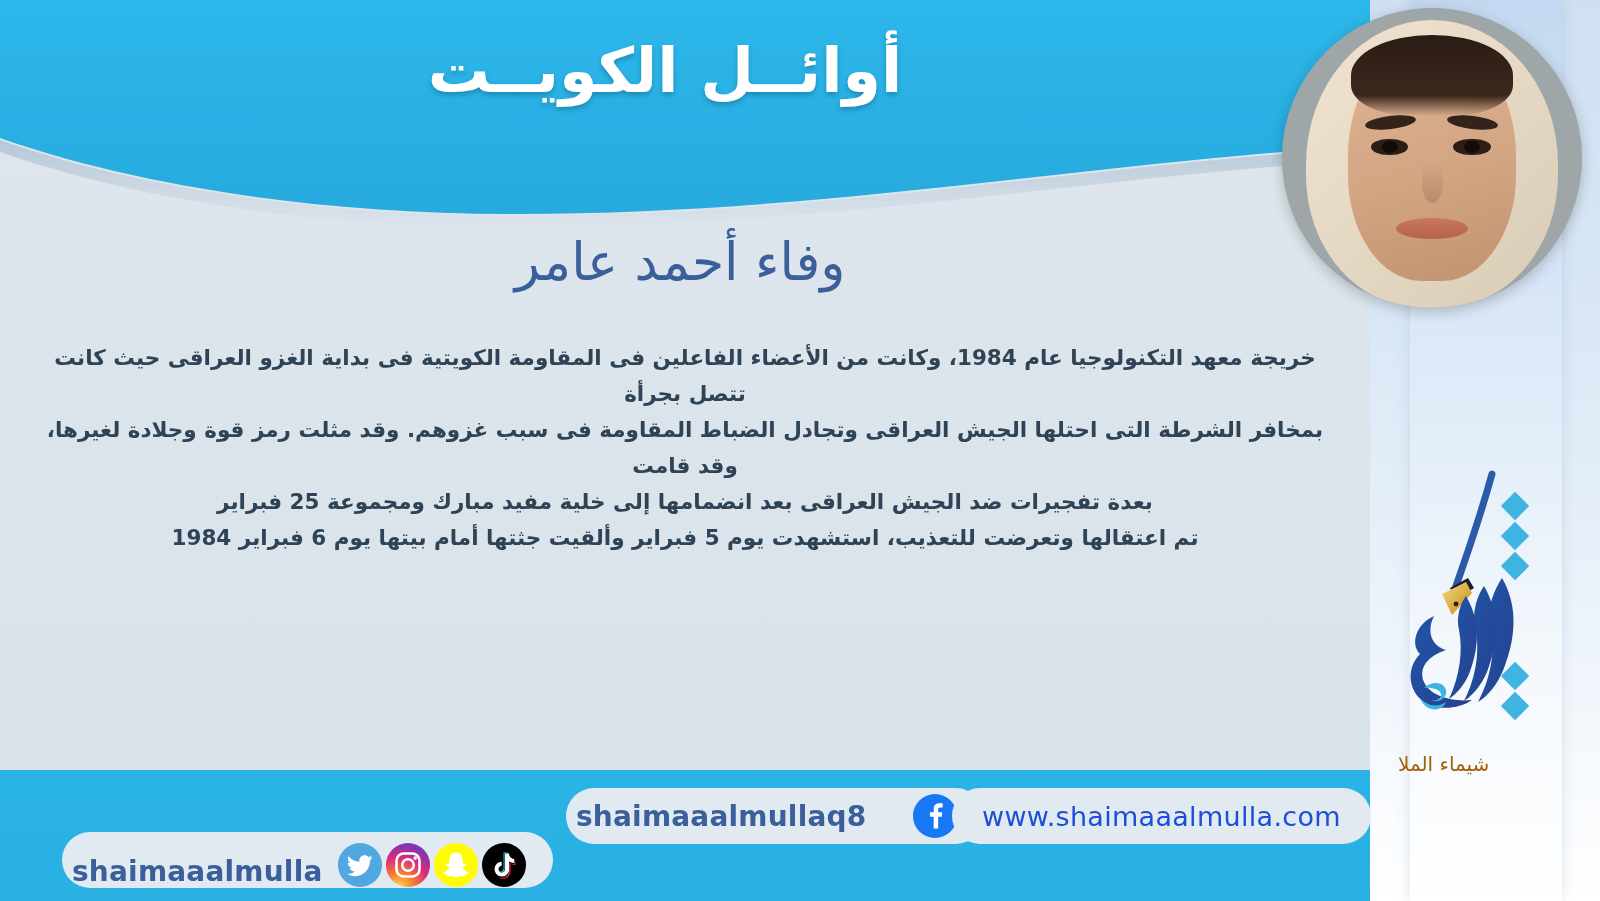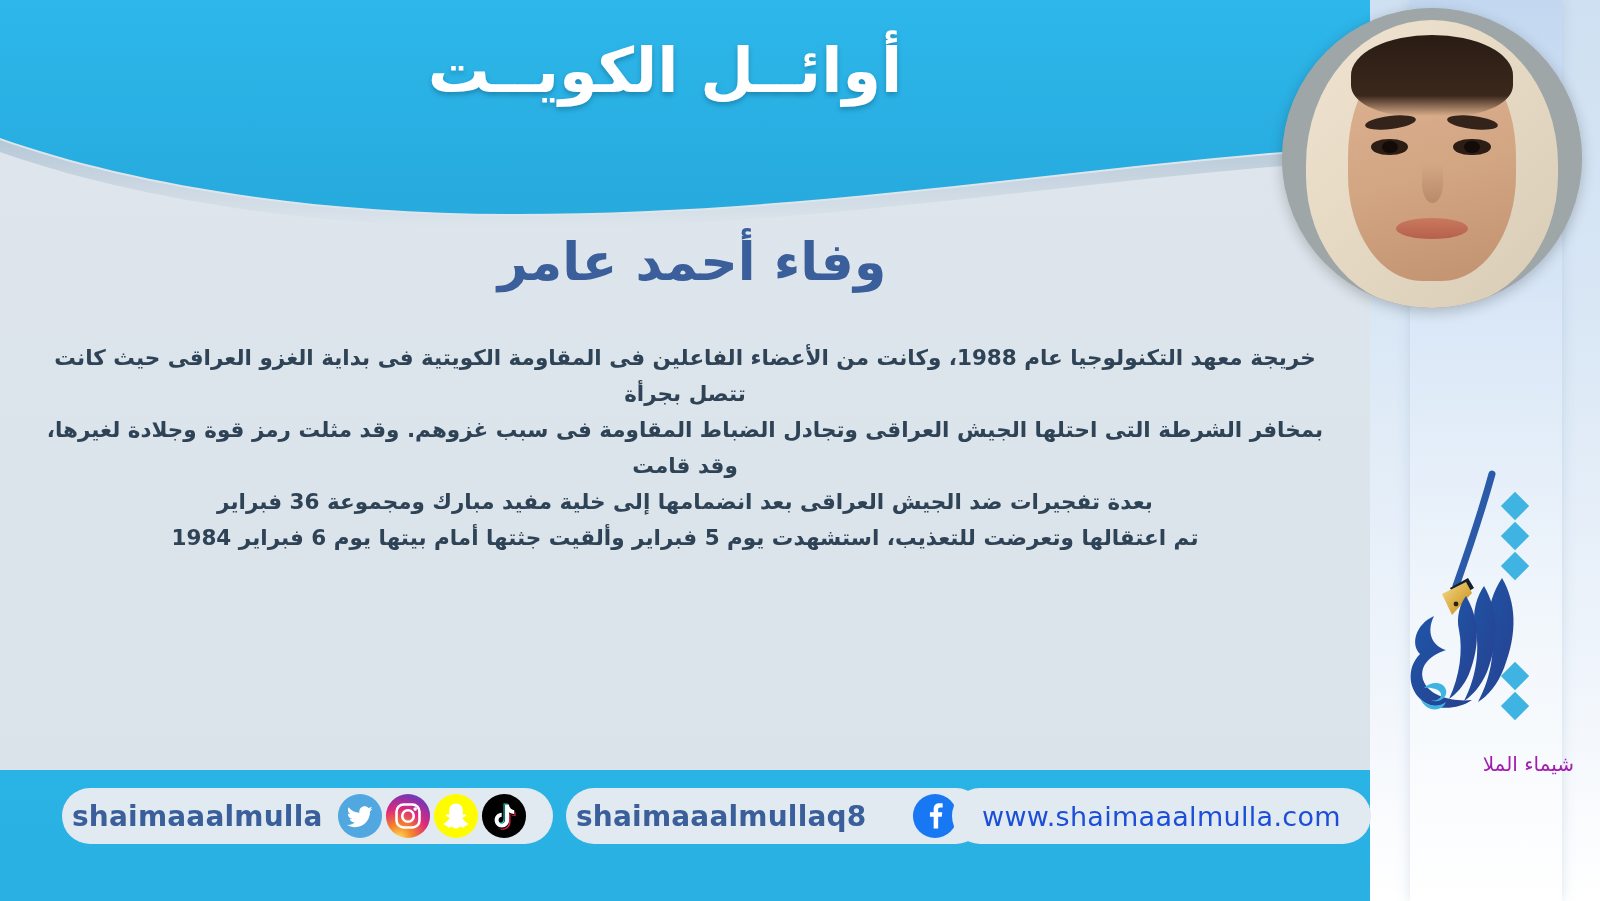--- a/index.html
+++ b/index.html
@@ -124,25 +124,24 @@
   }
 
   
   .person-name {
     position: absolute;
     top: 232px;
     left: 0;
     width: 1360px;
     text-align: center;
     font-size: 52px;
-    font-weight: bold;
+    font-weight: normal;
     color: #3a5f9a;
     direction: rtl;
     z-index: 5;
-    padding-left: 12px;
   }
 
   
   .bio {
     position: absolute;
     top: 340px;
     left: 40px;
     width: 1290px;
     direction: rtl;
     text-align: center;
@@ -183,23 +182,23 @@
     width: 176px;
     height: 330px;
     z-index: 6;
   }
   .logo-box svg { display:block; }
   .logo-caption {
     position: absolute;
     left: 0;
     top: 282px;
     width: 176px;
-    text-align: right;
+    text-align: left;
     font-size: 20px;
-    color: #a21caf;
+    color: #a16207;
     direction: rtl;
     letter-spacing: 1px;
   }
 
   
   .footer-bar {
     position: absolute;
     left: 0;
     top: 770px;
     width: 1600px;
@@ -209,21 +208,21 @@
   }
   .footer-pill {
     position: absolute;
     display: flex;
     align-items: center;
     height: 56px;
     background: #e2eaf1;
     border-radius: 28px;
     z-index: 7;
   }
-  .pill-a { left: 62px;  top: 788px; padding: 0 26px 0 10px; }
+  .pill-a { left: 62px;  top: 832px; padding: 0 26px 0 10px; align-items: flex-end; }
   .pill-b { left: 566px; top: 788px; padding: 0 26px 0 10px; gap: 32px; }
   .pill-c { left: 952px; top: 788px; padding: 0 30px; }
 
   .footer-handle {
     font-size: 28px;
     font-weight: bold;
     color: #3a5f9a;
     direction: ltr;
     margin-right: 14px;
     letter-spacing: .2px;
@@ -288,23 +287,23 @@
     <div class="eye r">
         <div class="pupil"></div>
       </div>
     <div class="nose"></div>
     <div class="mouth"></div>
   </div>
 
   <div class="person-name">وفاء أحمد عامر</div>
 
   <div class="bio">
-    <p>خريجة معهد التكنولوجيا عام 1988، وكانت من الأعضاء الفاعلين فى المقاومة الكويتية فى بداية الغزو العراقى حيث كانت تتصل بجرأة</p>
+    <p>خريجة معهد التكنولوجيا عام 1984، وكانت من الأعضاء الفاعلين فى المقاومة الكويتية فى بداية الغزو العراقى حيث كانت تتصل بجرأة</p>
     <p>بمخافر الشرطة التى احتلها الجيش العراقى وتجادل الضباط المقاومة فى سبب غزوهم. وقد مثلت رمز قوة وجلادة لغيرها، وقد قامت</p>
-    <p>بعدة تفجيرات ضد الجيش العراقى بعد انضمامها إلى خلية مفيد مبارك ومجموعة 36 فبراير</p>
+    <p>بعدة تفجيرات ضد الجيش العراقى بعد انضمامها إلى خلية مفيد مبارك ومجموعة 25 فبراير</p>
     <p>تم اعتقالها وتعرضت للتعذيب، استشهدت يوم 5 فبراير وألقيت جثتها أمام بيتها يوم 6 فبراير 1984</p>
   </div>
 
   <div class="side-panel">
     <div class="stripe-outer"></div>
     <div class="stripe-inner"></div>
 
     <div class="logo-box">
       <svg width="176" height="280" viewBox="0 0 176 280" aria-hidden="true">
         <defs>

